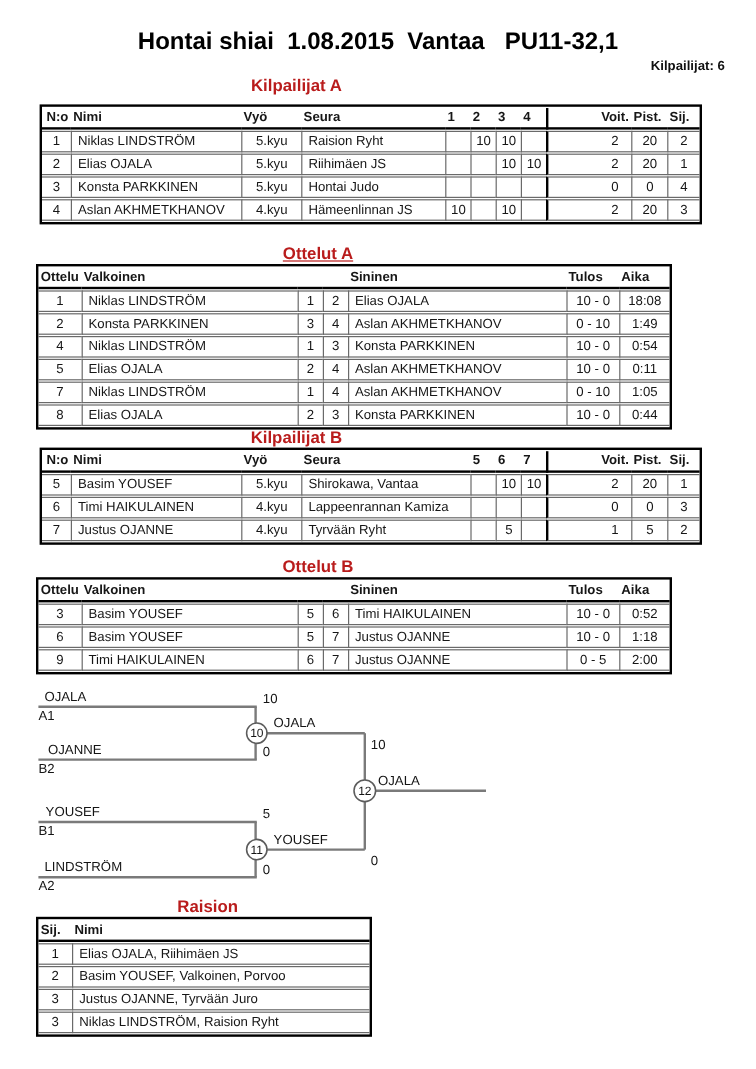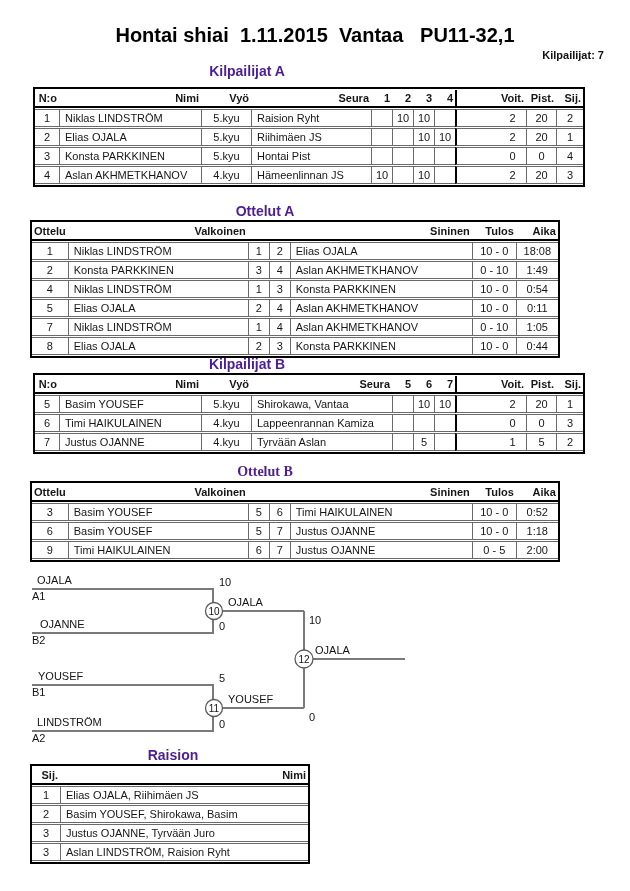--- a/index.html
+++ b/index.html
@@ -7,51 +7,51 @@
     width:630px;height:891px;background:#ffffff;position:relative;
     font-family:"Liberation Sans", sans-serif;color:#111;
     -webkit-font-smoothing:antialiased;
   }
   .abs{position:absolute;}
   .page-title{
     top:24px;left:0;width:630px;text-align:center;
     font-size:20px;font-weight:bold;white-space:pre;color:#000;
   }
   .comp-count{top:49px;right:26px;font-size:11px;font-weight:bold;}
-  .sec-heading{font-size:14px;font-weight:bold;text-align:center;color:#4c1d95;}
+  .sec-heading{font-size:14px;font-weight:bold;text-align:center;color:#b91c1c;}
 
   table.sheet{
     border-collapse:separate;border-spacing:0 1px;
     table-layout:fixed;background:#fff;
     border:2px solid #000;
     font-size:11px;line-height:13px;color:#161616;
   }
   table.sheet th{
-    font-weight:bold;text-align:right;height:14px;padding:1px 2px;
+    font-weight:bold;text-align:left;height:14px;padding:1px 2px;
     border:solid #000;border-width:0 0 2px 0;white-space:nowrap;overflow:visible;
   }
   table.sheet th.hl{text-align:right;padding-left:2px;}
   table.sheet td{
     height:16px;padding:0 2px;text-align:center;white-space:nowrap;
     border:solid #6a6a6a;border-width:1px 0 1px 1px;
     overflow:hidden;
   }
   table.sheet td:first-child{border-left:0;}
   table.sheet td:last-child{border-right:0;}
   table.sheet .tl{text-align:left;padding-left:5px;}
   table.sheet th.sep, table.sheet td.sep{border-left:2px solid #000;padding-left:44px;}
 
   svg text{font-family:"Liberation Sans", sans-serif;font-size:11px;fill:#141414;}
   svg text.cnum{font-size:10px;text-anchor:middle;}
 </style>
 </head>
 <body>
 
-<div class="abs page-title">Hontai shiai  1.11.2015  Vantaa   PU11-32,1</div>
-<div class="abs comp-count">Kilpailijat: 7</div>
+<div class="abs page-title">Hontai shiai  1.08.2015  Vantaa   PU11-32,1</div>
+<div class="abs comp-count">Kilpailijat: 6</div>
 
 <div class="abs sec-heading" style="top:63px;left:33px;width:428px;">Kilpailijat A</div>
 <table class="abs sheet" style="top:87px;left:33px;">
   <colgroup>
     <col style="width:24px">
       <col style="width:142px">
       <col style="width:50px">
       <col style="width:120px">
     <col style="width:21px">
       <col style="width:21px">
@@ -98,21 +98,21 @@
     <td>10</td>
     <td>10</td>
     <td class="sep">2</td>
     <td>20</td>
     <td>1</td>
   </tr>
   <tr>
     <td>3</td>
     <td class="tl">Konsta PARKKINEN</td>
     <td>5.kyu</td>
-    <td class="tl">Hontai Pist</td>
+    <td class="tl">Hontai Judo</td>
     <td></td>
     <td></td>
     <td></td>
     <td></td>
     <td class="sep">0</td>
     <td>0</td>
     <td>4</td>
   </tr>
   <tr>
     <td>4</td>
@@ -123,21 +123,21 @@
     <td></td>
     <td>10</td>
     <td></td>
     <td class="sep">2</td>
     <td>20</td>
     <td>3</td>
   </tr>
 </tbody>
   </table>
 
-<div class="abs sec-heading" style="top:203px;left:30px;width:470px;">Ottelut A</div>
+<div class="abs sec-heading" style="top:203px;left:30px;width:470px;text-decoration:underline;">Ottelut A</div>
 <table class="abs sheet" style="top:220px;left:30px;">
   <colgroup>
     <col style="width:26px">
       <col style="width:180px">
       <col style="width:21px">
       <col style="width:21px">
     <col style="width:182px">
       <col style="width:44px">
       <col style="width:42px">
   </colgroup>
@@ -256,32 +256,32 @@
     <td></td>
     <td></td>
     <td class="sep">0</td>
     <td>0</td>
     <td>3</td>
   </tr>
   <tr>
     <td>7</td>
     <td class="tl">Justus OJANNE</td>
     <td>4.kyu</td>
-    <td class="tl">Tyrvään Aslan</td>
+    <td class="tl">Tyrvään Ryht</td>
     <td></td>
     <td>5</td>
     <td></td>
     <td class="sep">1</td>
     <td>5</td>
     <td>2</td>
   </tr>
 </tbody>
   </table>
 
-<div class="abs sec-heading" style="top:464px;left:30px;width:470px;font-family:Liberation Serif, serif;">Ottelut B</div>
+<div class="abs sec-heading" style="top:464px;left:30px;width:470px;">Ottelut B</div>
 <table class="abs sheet" style="top:481px;left:30px;">
   <colgroup>
     <col style="width:26px">
       <col style="width:180px">
       <col style="width:21px">
       <col style="width:21px">
     <col style="width:182px">
       <col style="width:44px">
       <col style="width:42px">
   </colgroup>
@@ -380,24 +380,24 @@
       <tr>
     <th>Sij.</th>
     <th>Nimi</th>
   </tr>
   <tr>
     <td>1</td>
     <td class="tl">Elias OJALA, Riihimäen JS</td>
   </tr>
   <tr>
     <td>2</td>
-    <td class="tl">Basim YOUSEF, Shirokawa, Basim</td>
+    <td class="tl">Basim YOUSEF, Valkoinen, Porvoo</td>
   </tr>
   <tr>
     <td>3</td>
     <td class="tl">Justus OJANNE, Tyrvään Juro</td>
   </tr>
   <tr>
     <td>3</td>
-    <td class="tl">Aslan LINDSTRÖM, Raision Ryht</td>
+    <td class="tl">Niklas LINDSTRÖM, Raision Ryht</td>
   </tr>
 </tbody>
   </table>
 
 </body></html>

